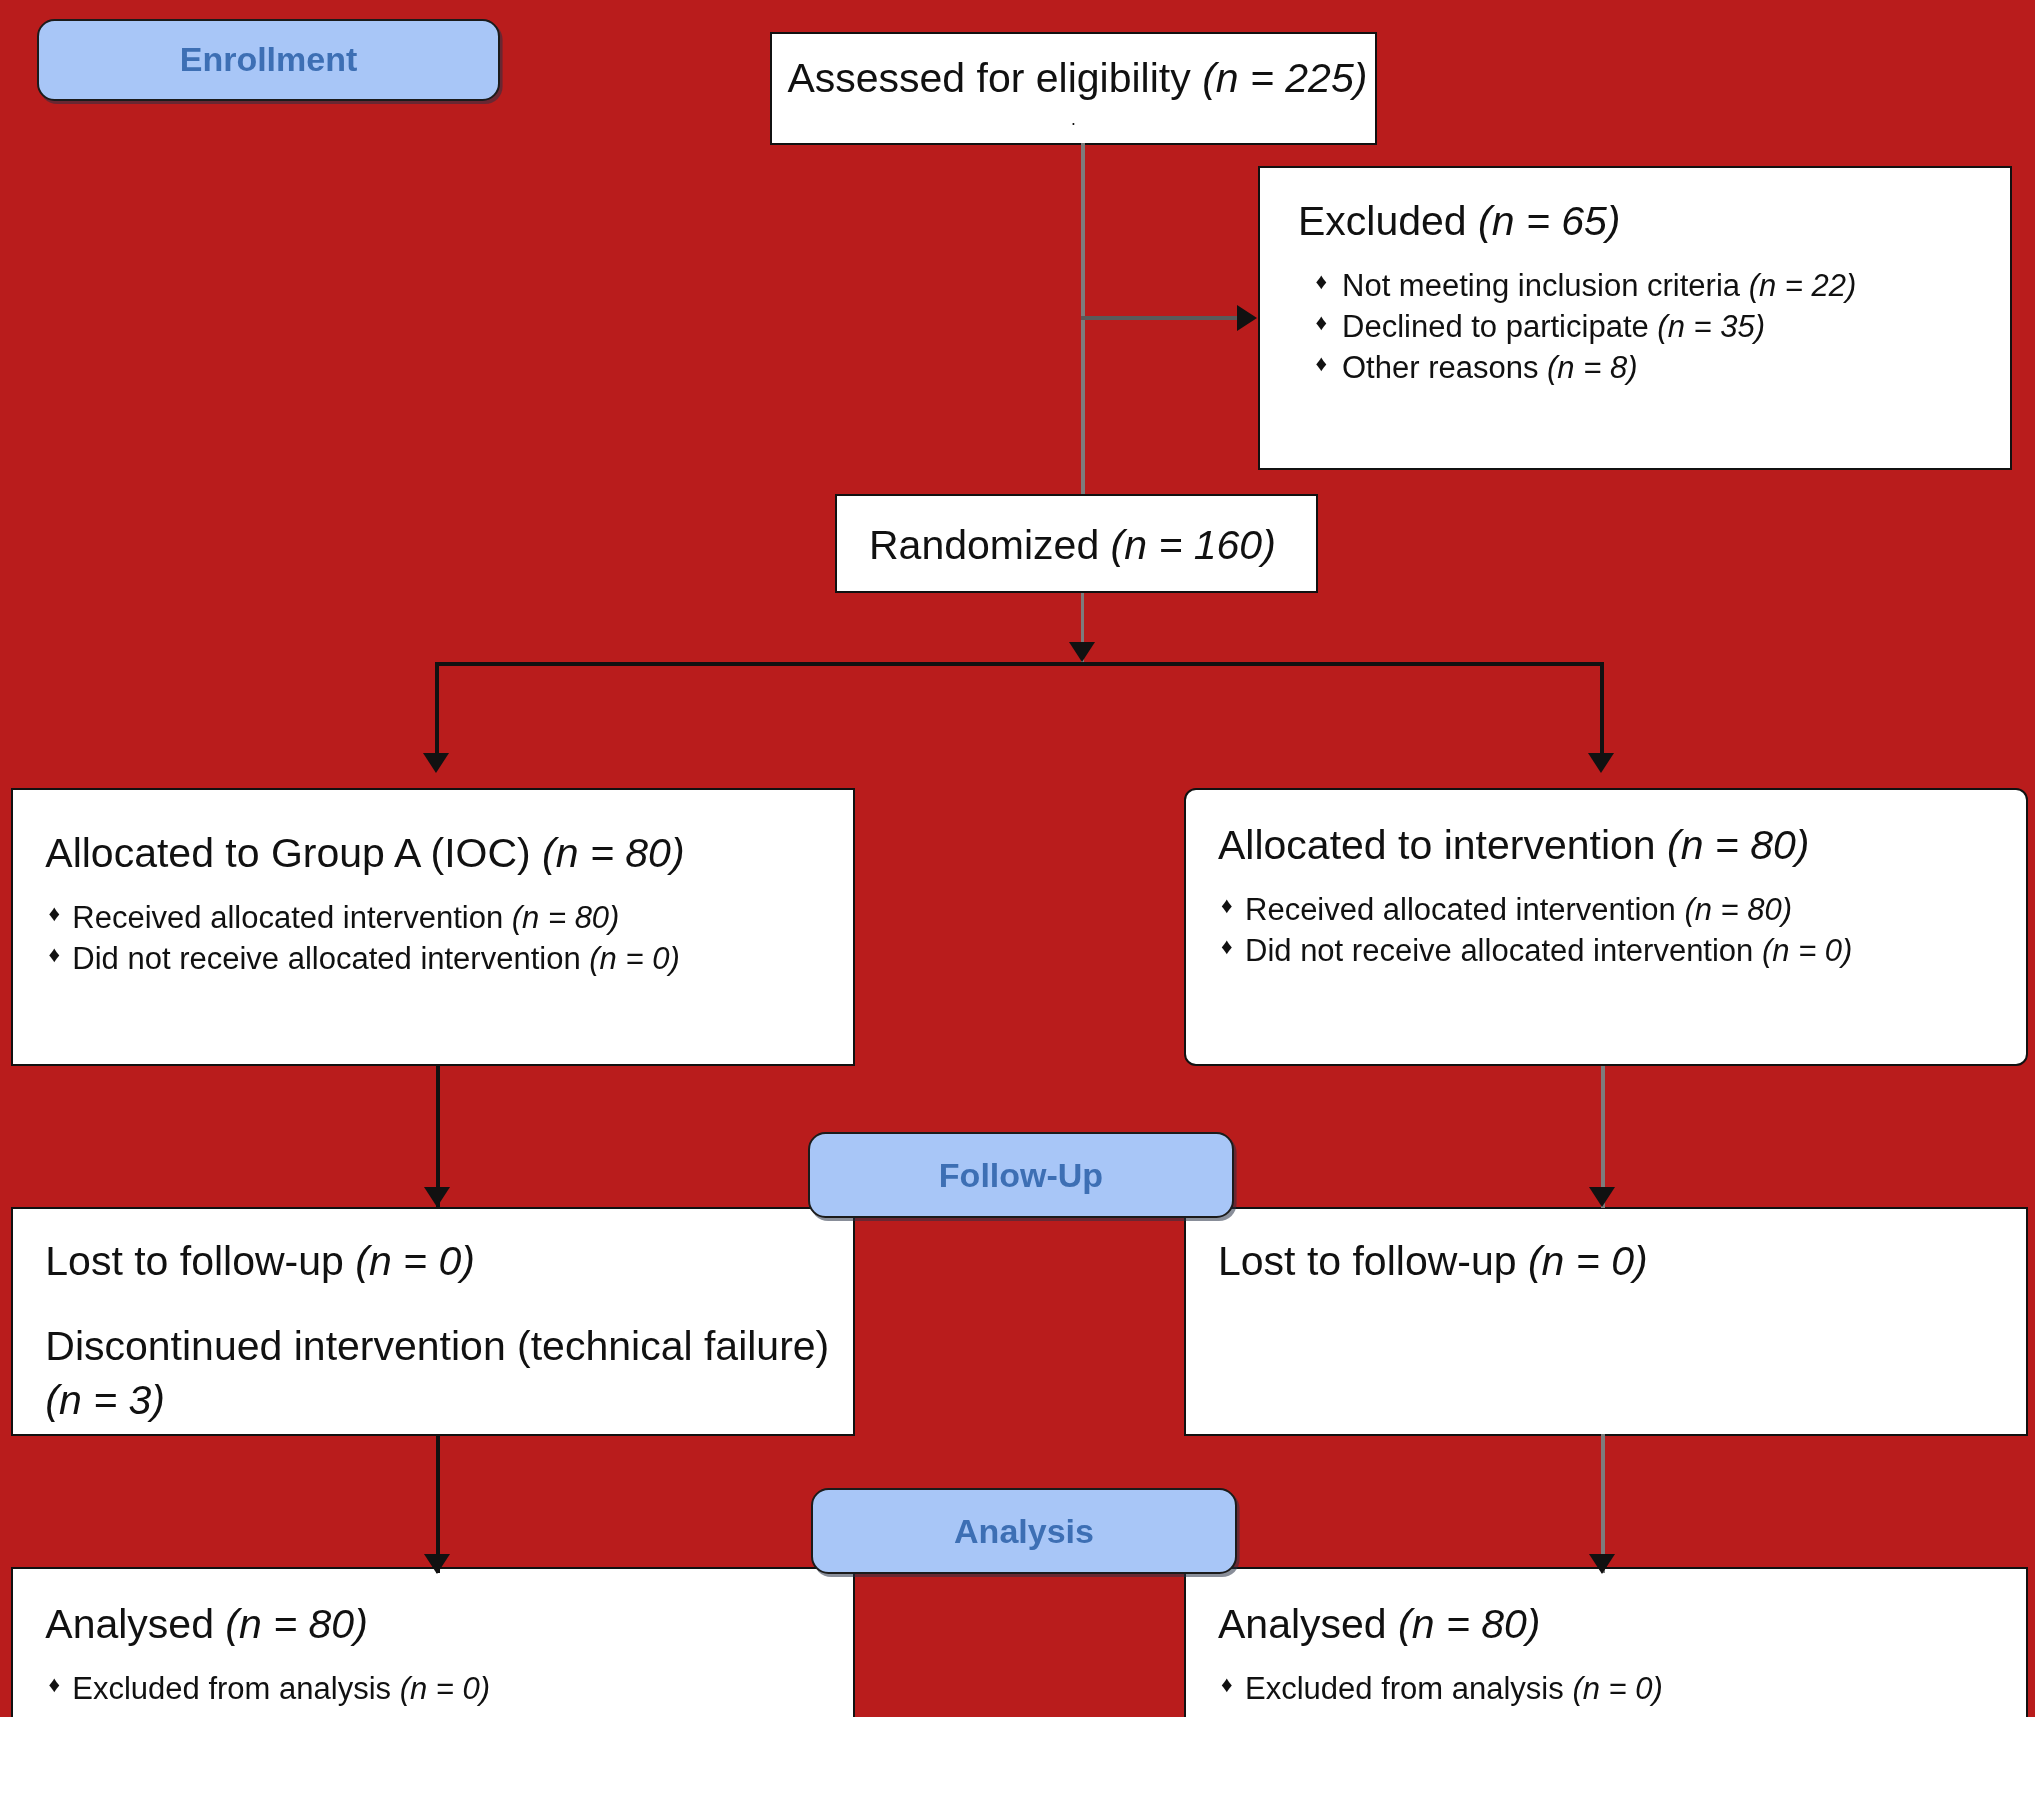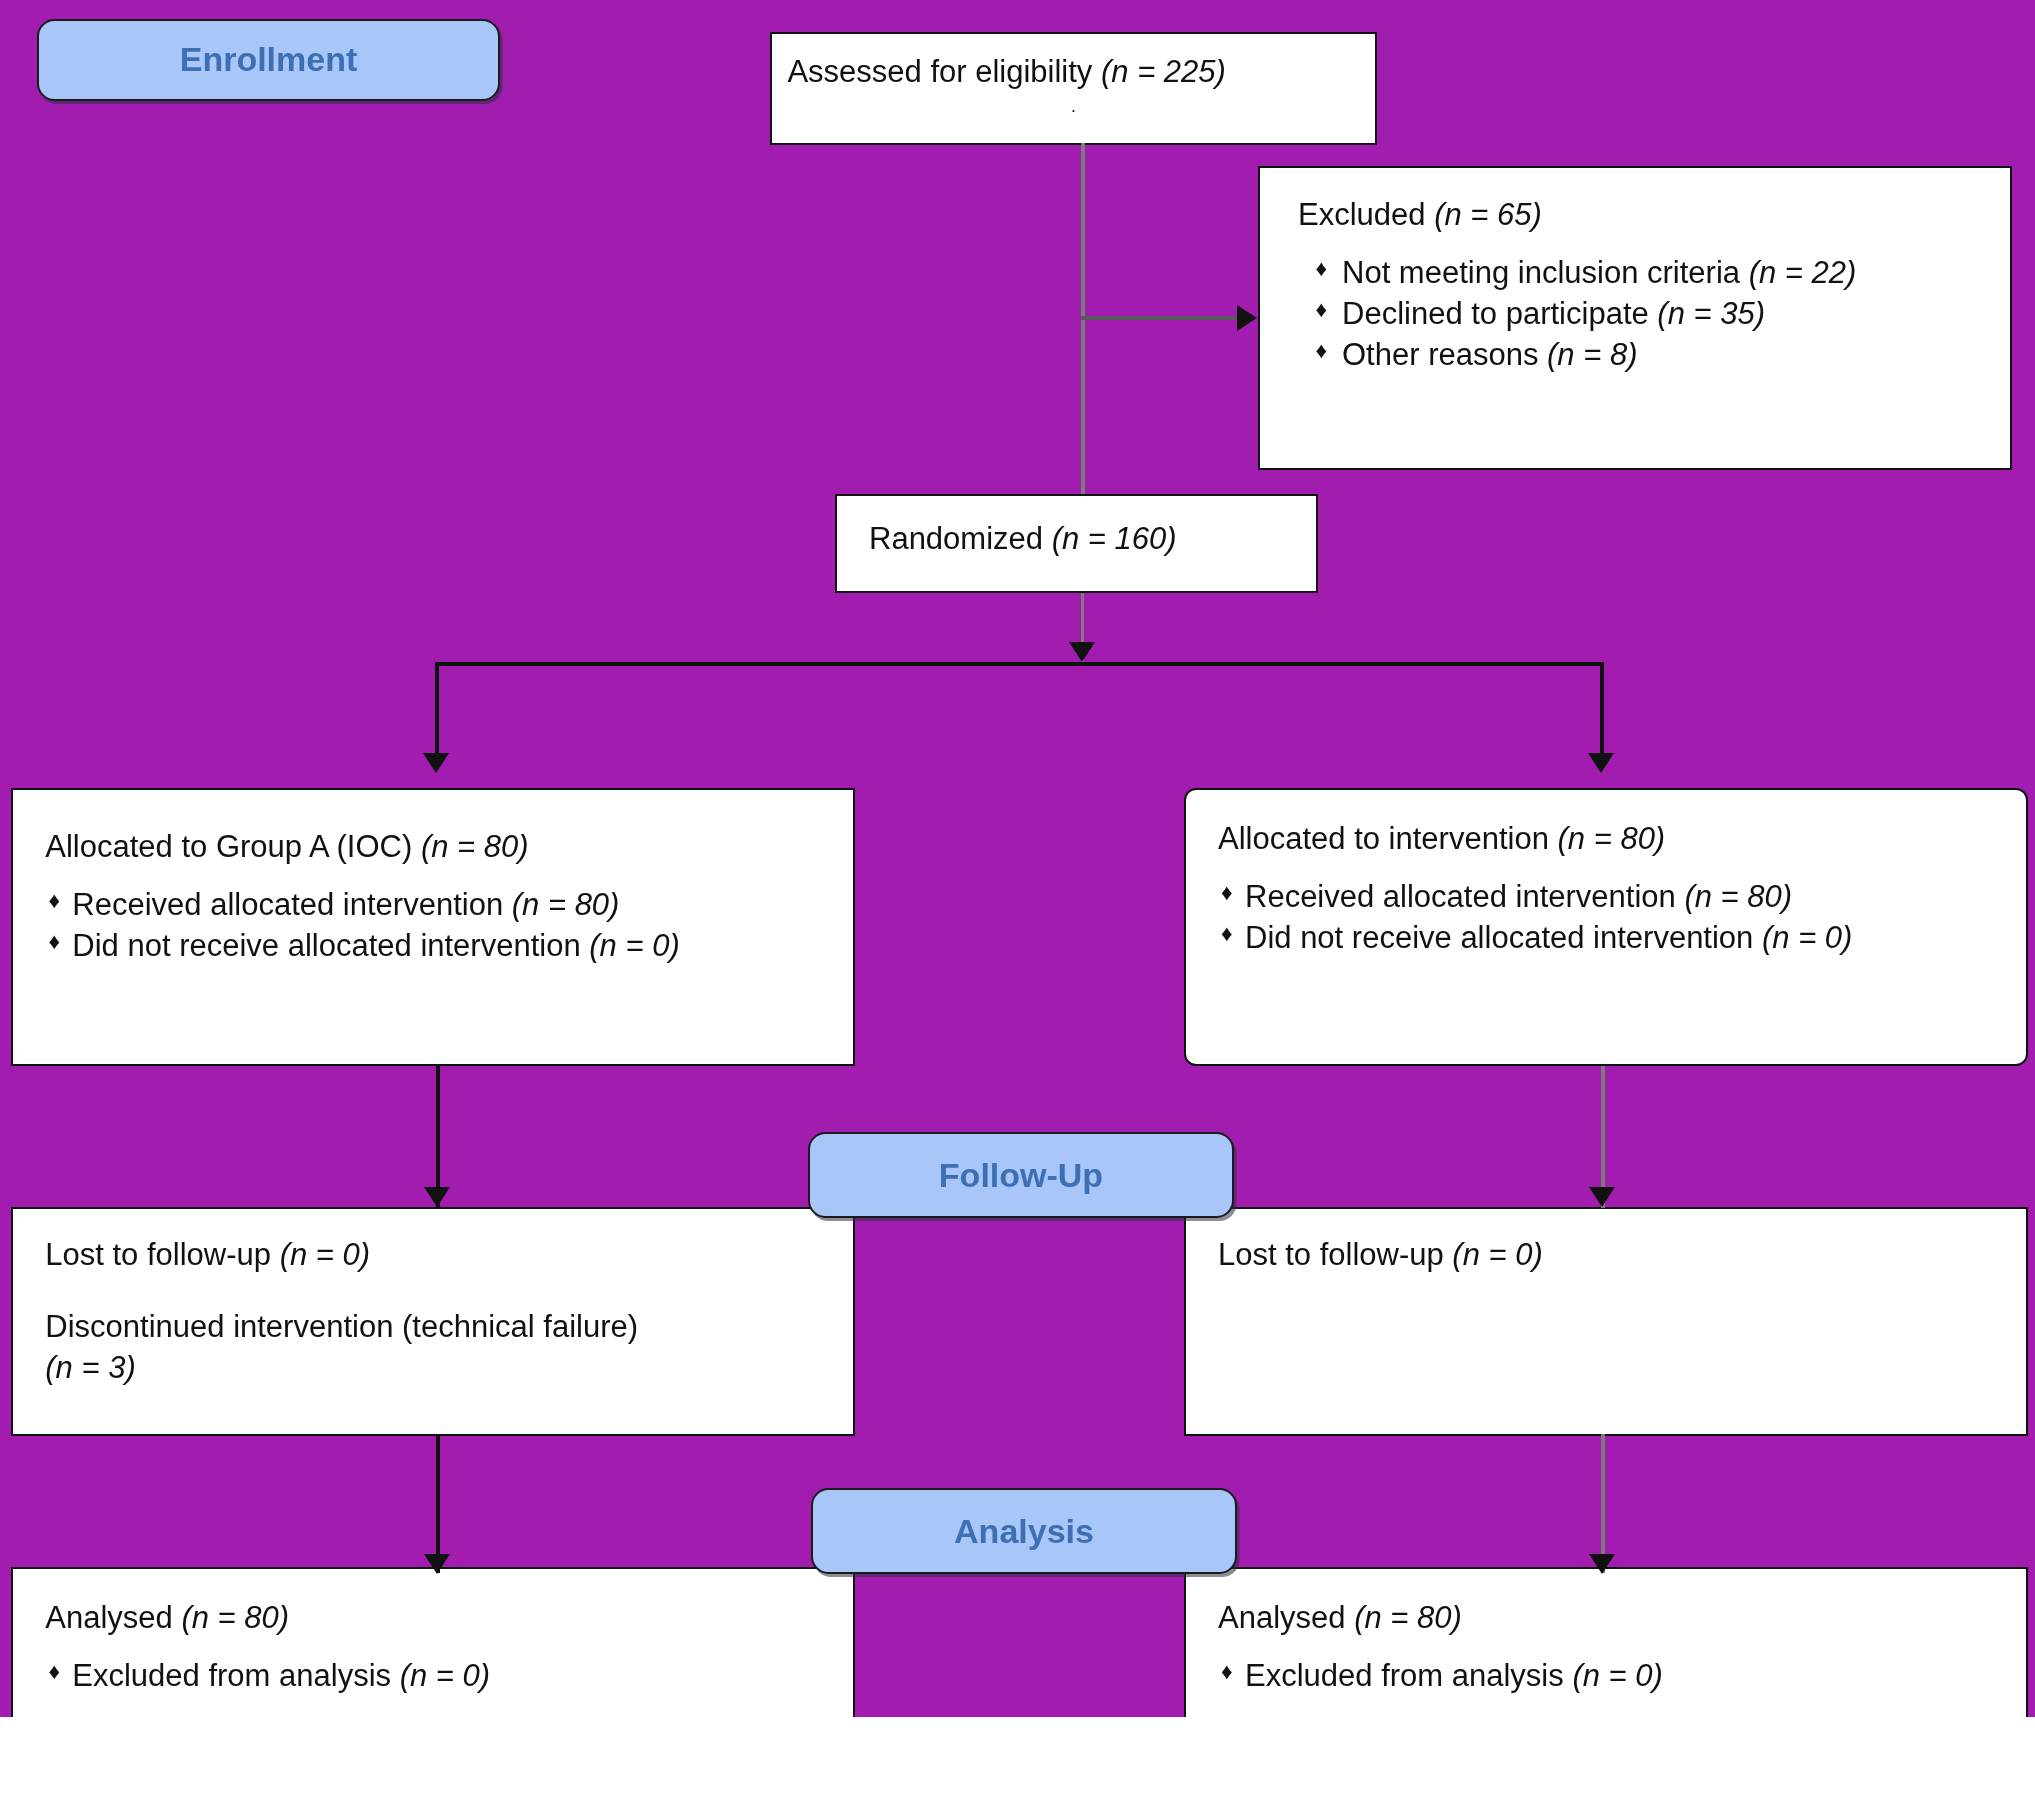--- a/index.html
+++ b/index.html
@@ -1,32 +1,32 @@
 <!DOCTYPE html>
 <html style="font-size:8.2px"><head>
 <meta charset="utf-8">
 <style>
   html,body{margin:0;padding:0;background:#ffffff;}
   body{font-family:"Liberation Sans", sans-serif;}
   #canvas{
     position:relative;
     width:2035px;height:1717px;
-    background:#a21caf;
+    background:#b91c1c;
     overflow:hidden;
   }
   
   .box{
     position:absolute;
     box-sizing:border-box;
     background:#ffffff;
     border:2.1px solid #111111;
     padding:17.5px 15.4px 10.3px 15.4px;
   }
   .box .line{
-    font-size:31px;
+    font-size:41px;
     line-height:1.30;
     color:#111111;
     white-space:nowrap;
   }
   .bullets{margin:0;padding:0;list-style:none;}
   .bullets li{
     font-size:31px;
     line-height:1.32;
     color:#111111;
     position:relative;

